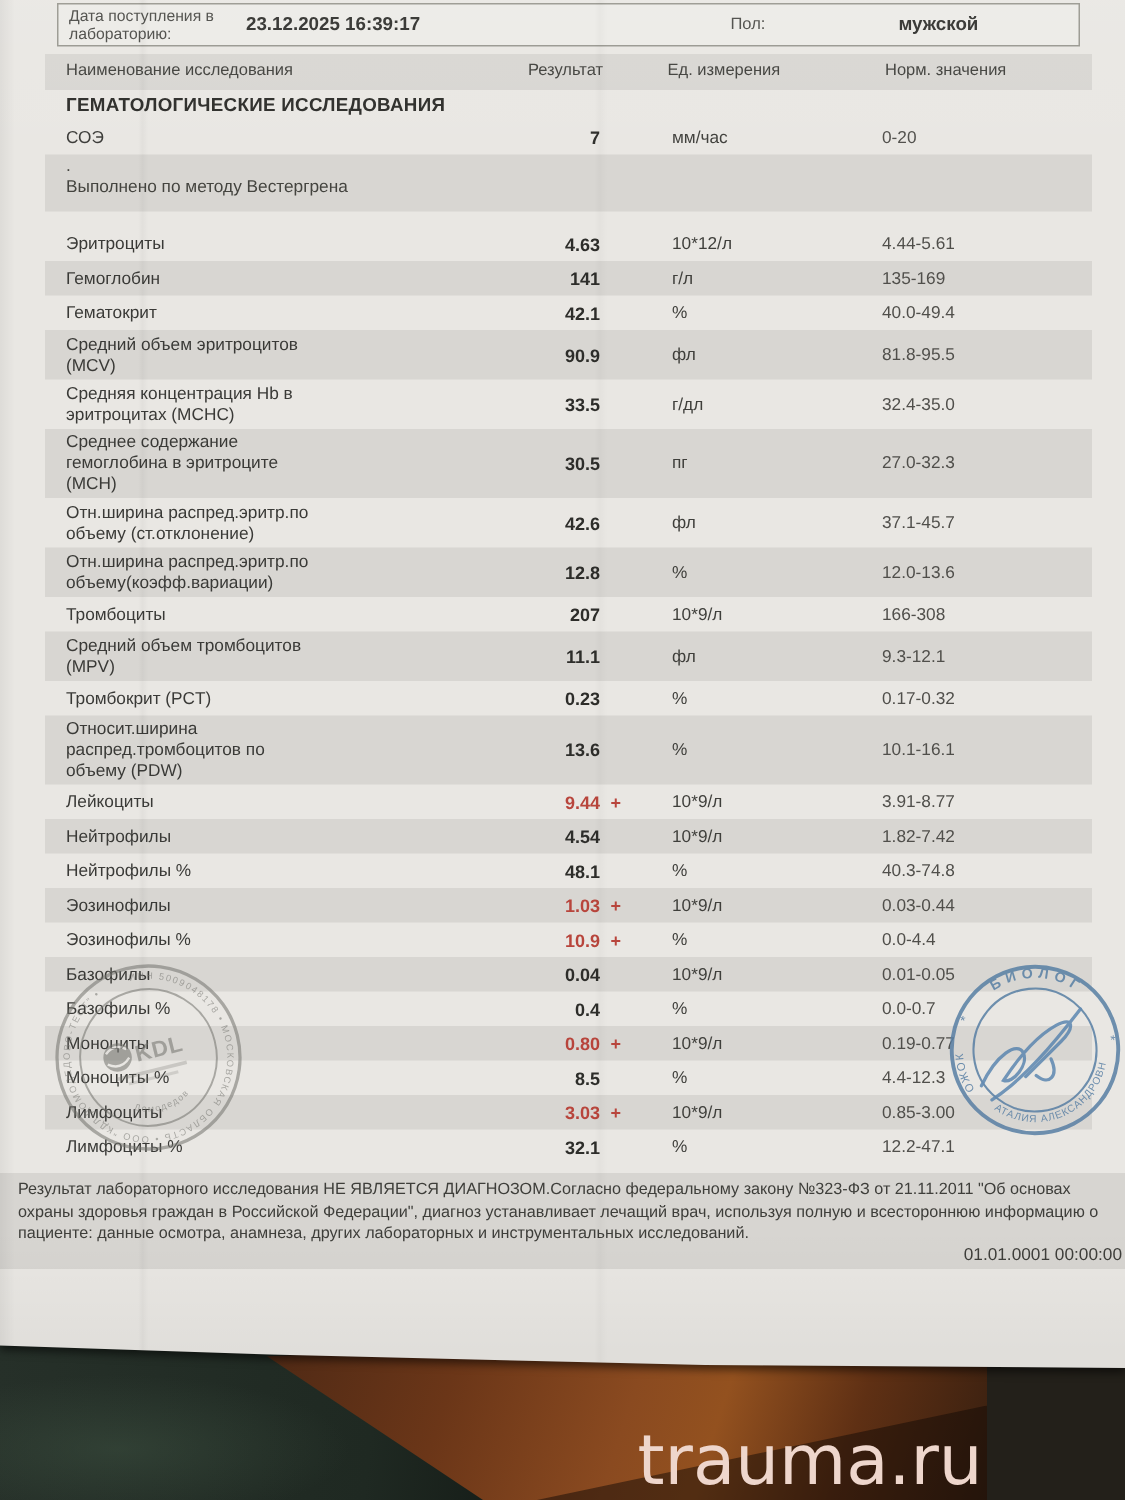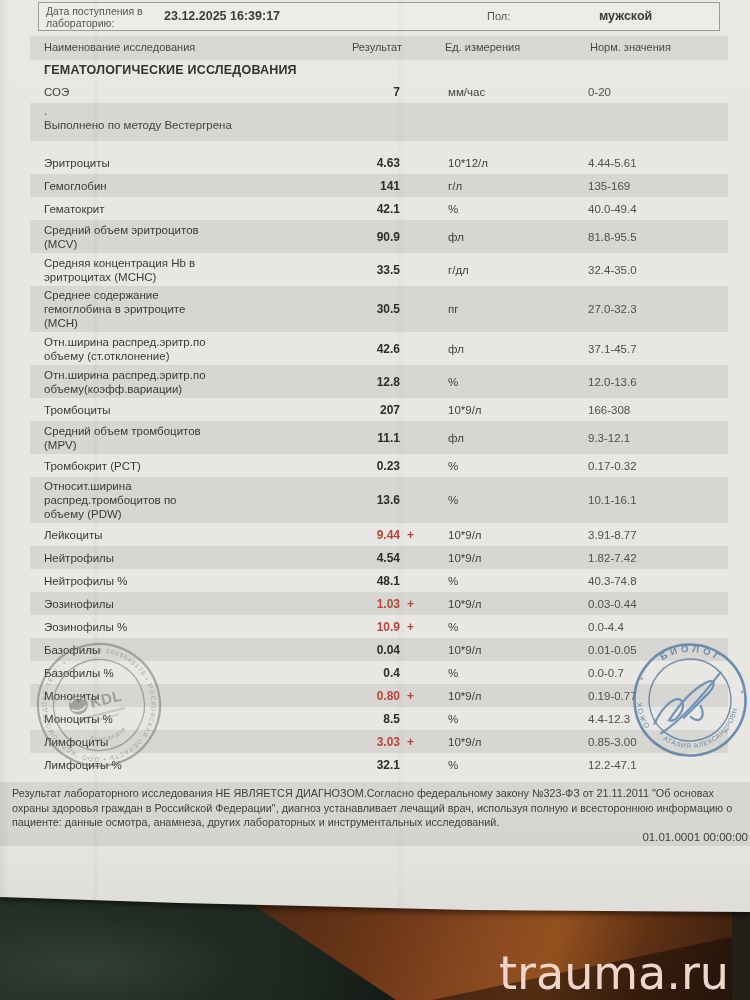--- a/index.html
+++ b/index.html
@@ -1,20 +1,20 @@
 <!DOCTYPE html>
 <html><head>
 <meta charset="utf-8">
 <style>
   html,body{margin:0;padding:0;}
   body{width:750px;height:1000px;overflow:hidden;position:relative;background:#23201a;
        font-family:"Liberation Sans",sans-serif;-webkit-font-smoothing:antialiased;}
 
   
-  .bottom{position:absolute;left:0;top:886px;width:732px;height:114px;
+  .bottom{position:absolute;left:0;top:886px;width:658px;height:114px;
     background:
       radial-gradient(ellipse 220px 70px at 12% 70%, rgba(62,82,66,.5) 0%, transparent 70%),
       linear-gradient(96deg,#263029 0%,#1f2922 38%,#161d18 52%,#1a150e 58%,#241810 64%,#2c1c11 100%); text-align: right;}
   .wood{position:absolute;right:0;top:0;width:480px;height:114px;
     clip-path:polygon(0 16%,100% 0,100% 100%,30% 100%);
     background:linear-gradient(108deg,#4e2915 0%,#6b3618 26%,#8a4a20 50%,#93511f 62%,#5f3014 80%,#371f10 100%);}
   .wood-dark{position:absolute;right:0;bottom:0;width:300px;height:70px;
     clip-path:polygon(0 100%,100% 10%,100% 100%);background:rgba(18,10,5,.5);}
   .watermark{position:absolute;right:3px;bottom:4px;font-family:"DejaVu Sans",sans-serif;
     font-size:46px;font-weight:400;color:#eed6cc;line-height:1;letter-spacing:0;}

